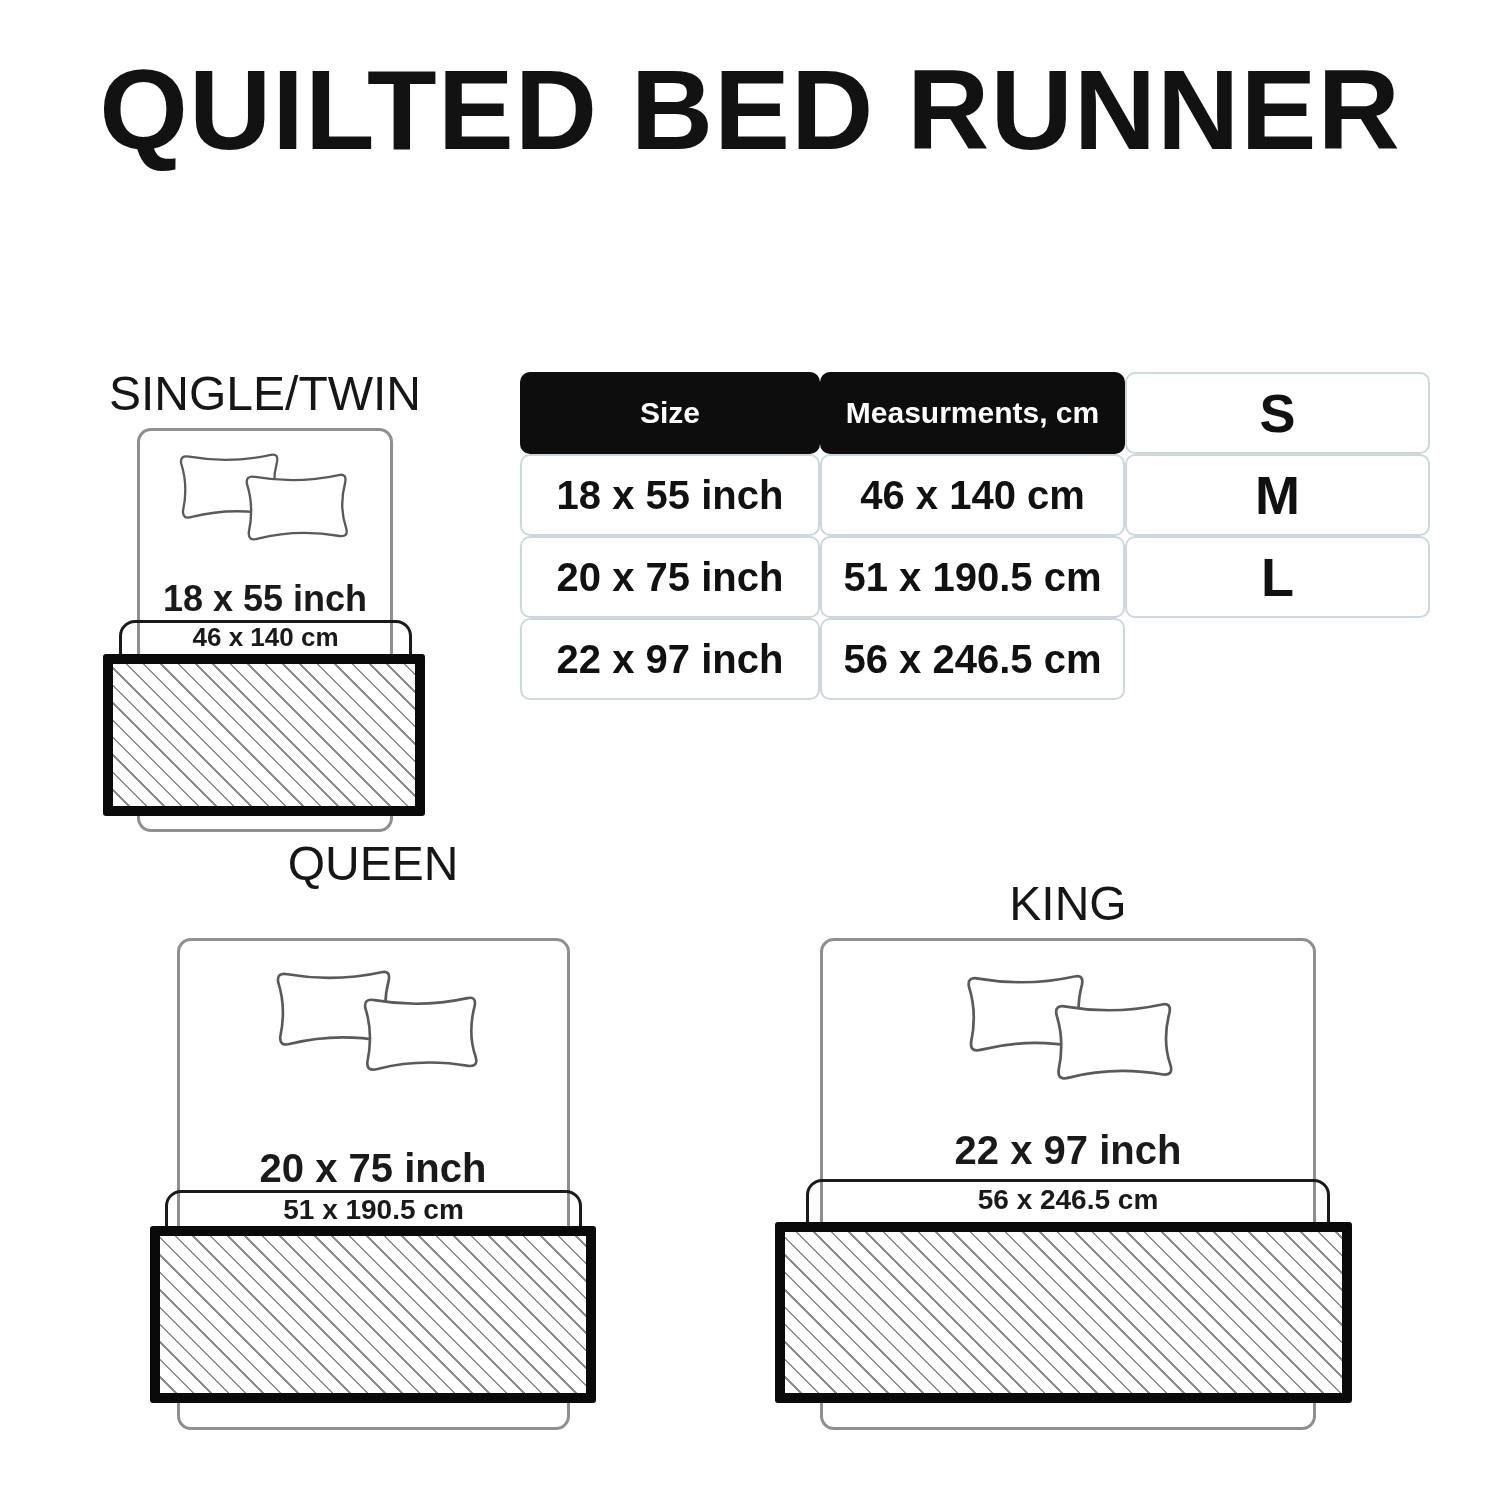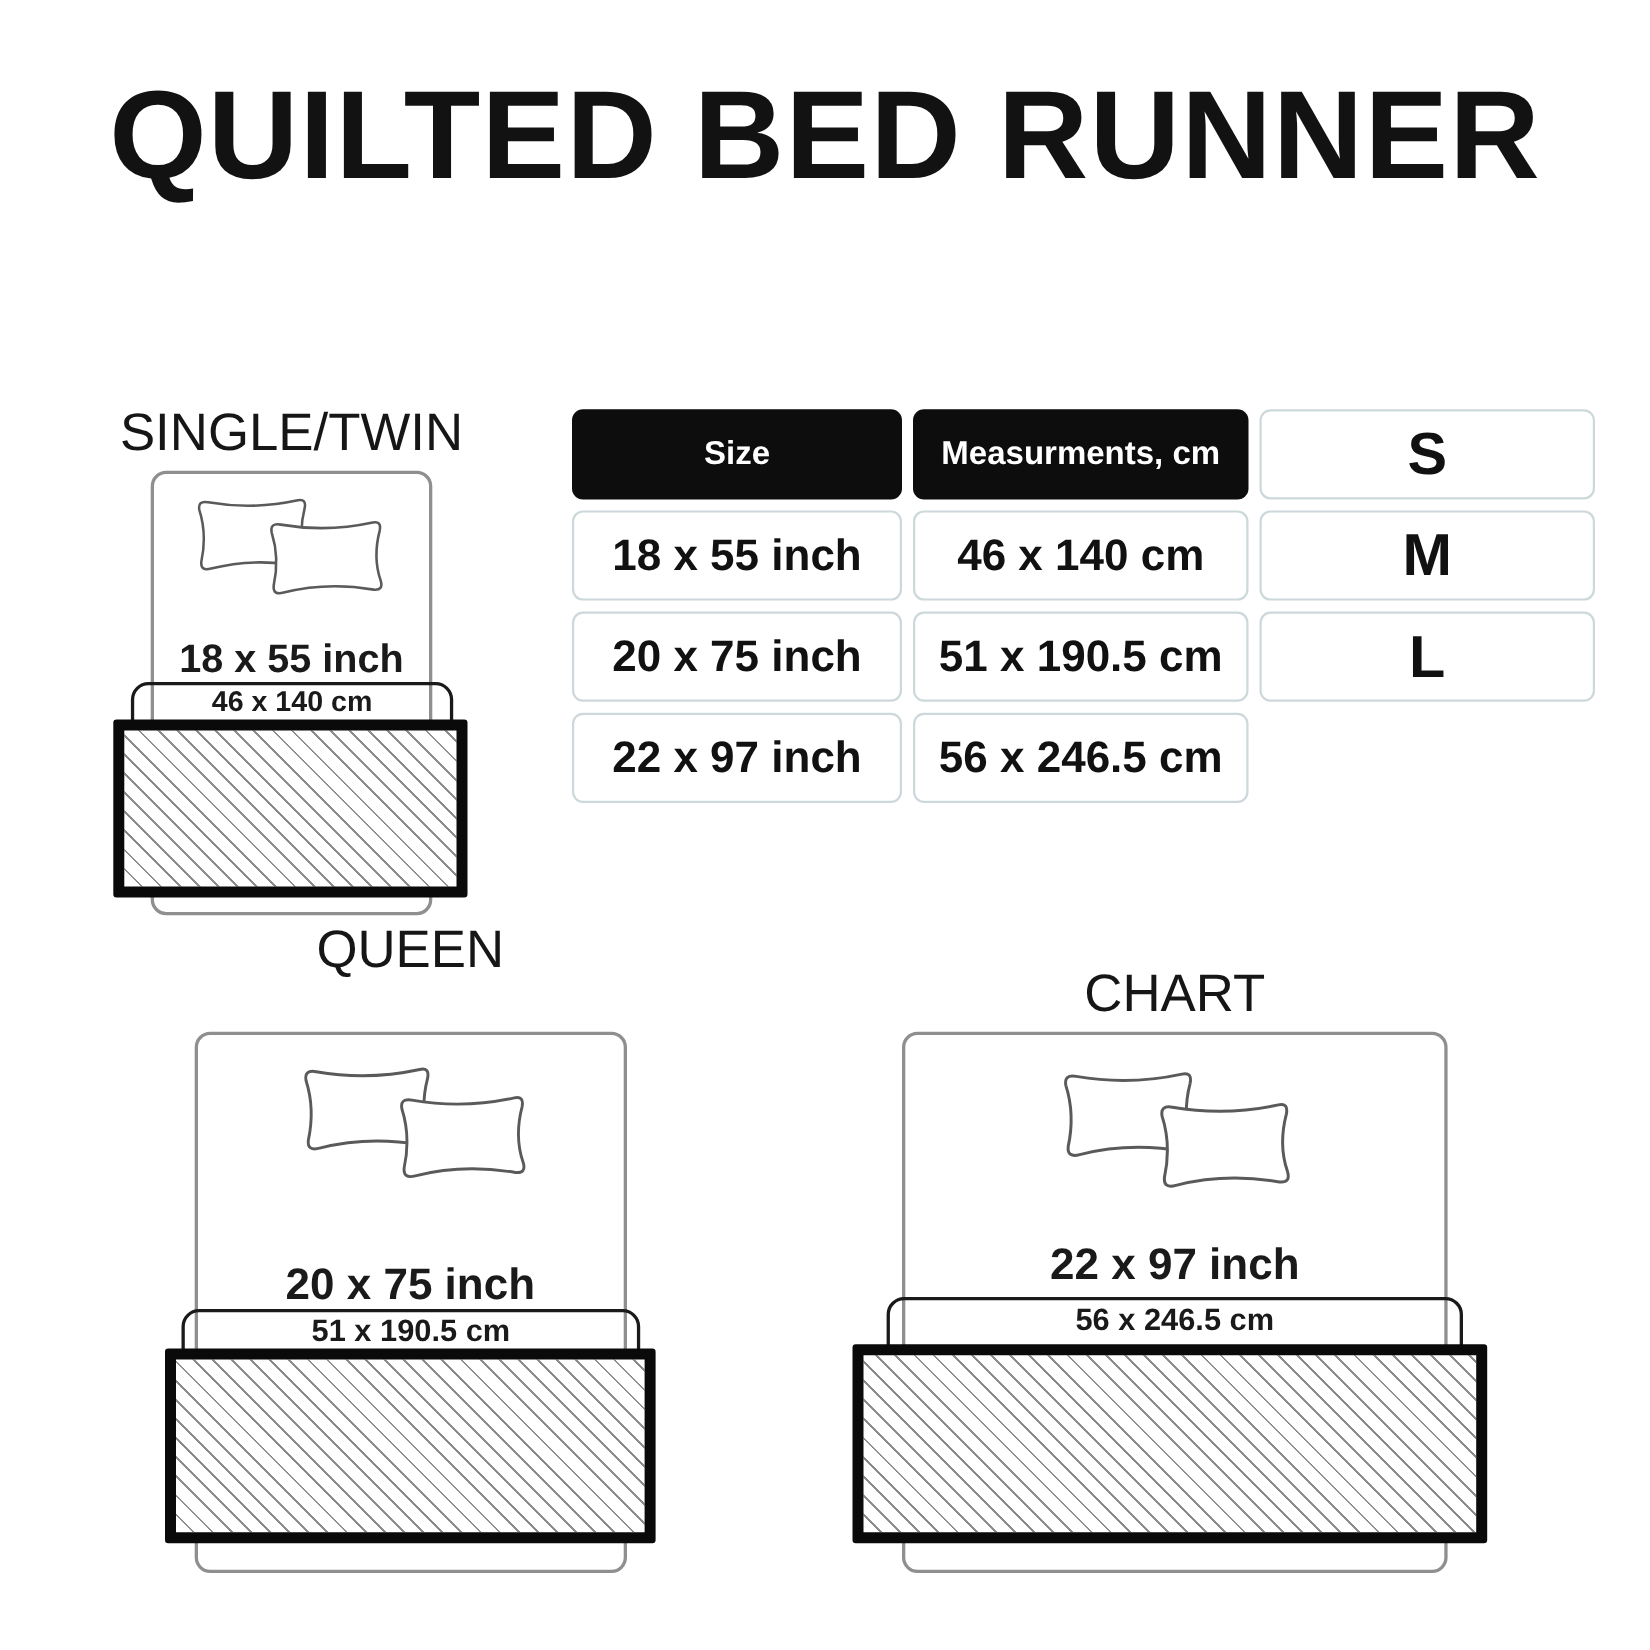--- a/index.html
+++ b/index.html
@@ -10,38 +10,38 @@
     position: relative;
     width: 1500px;
     height: 1500px;
     background: #ffffff;
     overflow: hidden;
   }
 
   
   .title {
     position: absolute;
-    left: 0; top: 52px; width: 1500px;
+    left: 0; top: 38px; width: 1500px;
     text-align: center;
     font-size: 114px;
     font-weight: 700;
     line-height: 1.27;
     color: #121212;
     letter-spacing: 1px;
   }
 
   
   .size-table {
     position: absolute;
     left: 520px; top: 372px;
     width: 930px; height: 358px;
     display: grid;
     grid-template-columns: 300px 305px 305px;
     grid-template-rows: 82px 82px 82px 82px;
-    gap: 10px;
+    gap: 0;
   }
   .th {
     background: #0d0d0d;
     border-radius: 10px;
     color: #ffffff;
     font-size: 30px;
     font-weight: 700;
     display: flex; align-items: center; justify-content: center;
   }
   .td {
@@ -170,21 +170,21 @@
       <use href="#pillow-shape"></use>
     </svg>
 
   <div class="dim-inch" style="left:193px; top:1146px; width:360px; font-size:40px;">20 x 75 inch</div>
 
   <div class="dim-box" style="left:165px; top:1190px; width:417px; height:110px;"></div>
   <div class="dim-cm" style="left:165px; top:1194px; width:417px; font-size:28px;">51 x 190.5 cm</div>
 
   <div class="runner" style="left:150px; top:1226px; width:446px; height:177px;"></div>
 
-  <div class="diagram-label" style="left:918px; top:876px; width:300px;">CHART</div>
+  <div class="diagram-label" style="left:918px; top:876px; width:300px;">KING</div>
 
   <div class="bed" style="left:820px; top:938px; width:496px; height:492px;"></div>
 
   <svg class="pillow" viewBox="0 0 120 88" style="left:958px; top:966px; width:137px; height:92px;">
       <use href="#pillow-shape"></use>
     </svg>
   <svg class="pillow" viewBox="0 0 120 88" style="left:1046px; top:994px; width:136px; height:92px;">
       <use href="#pillow-shape"></use>
     </svg>
 

